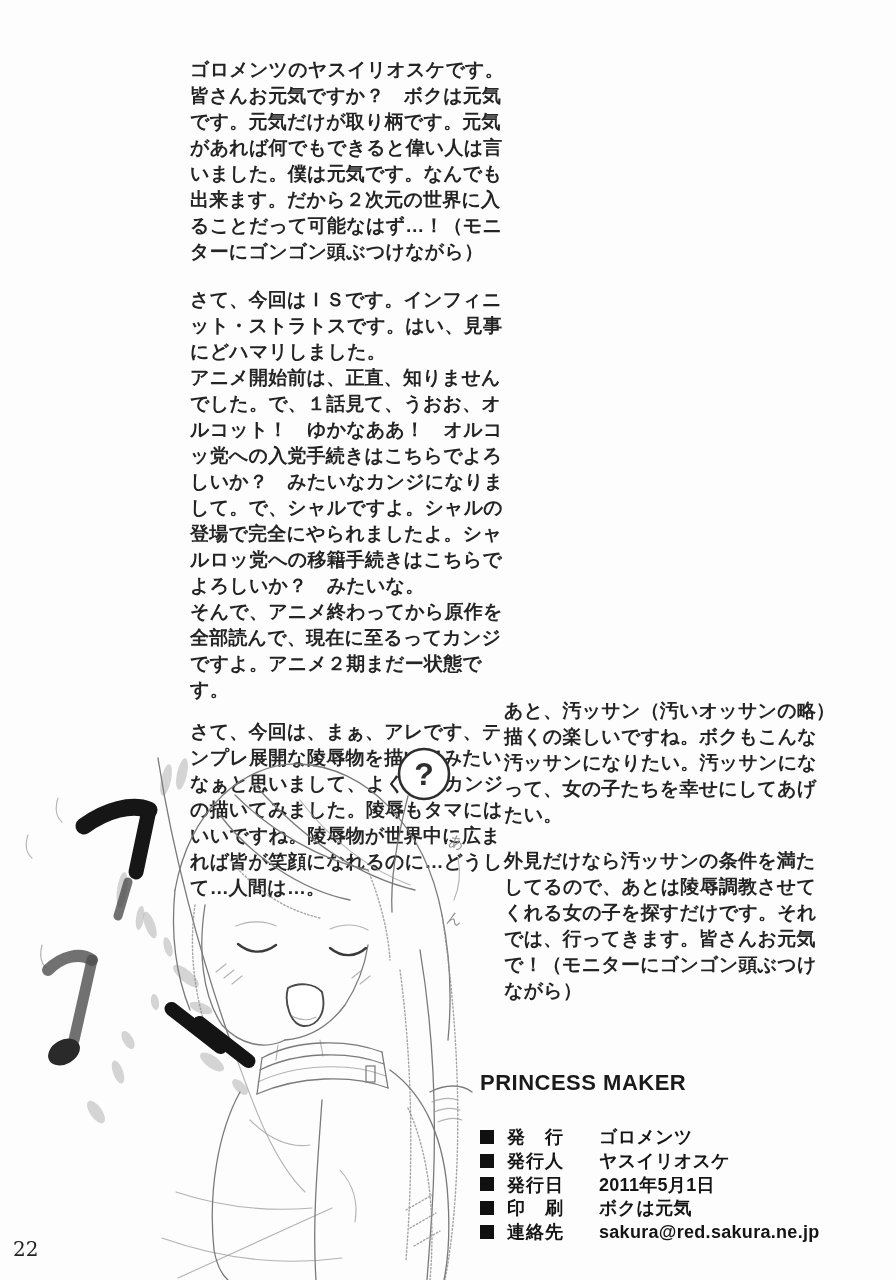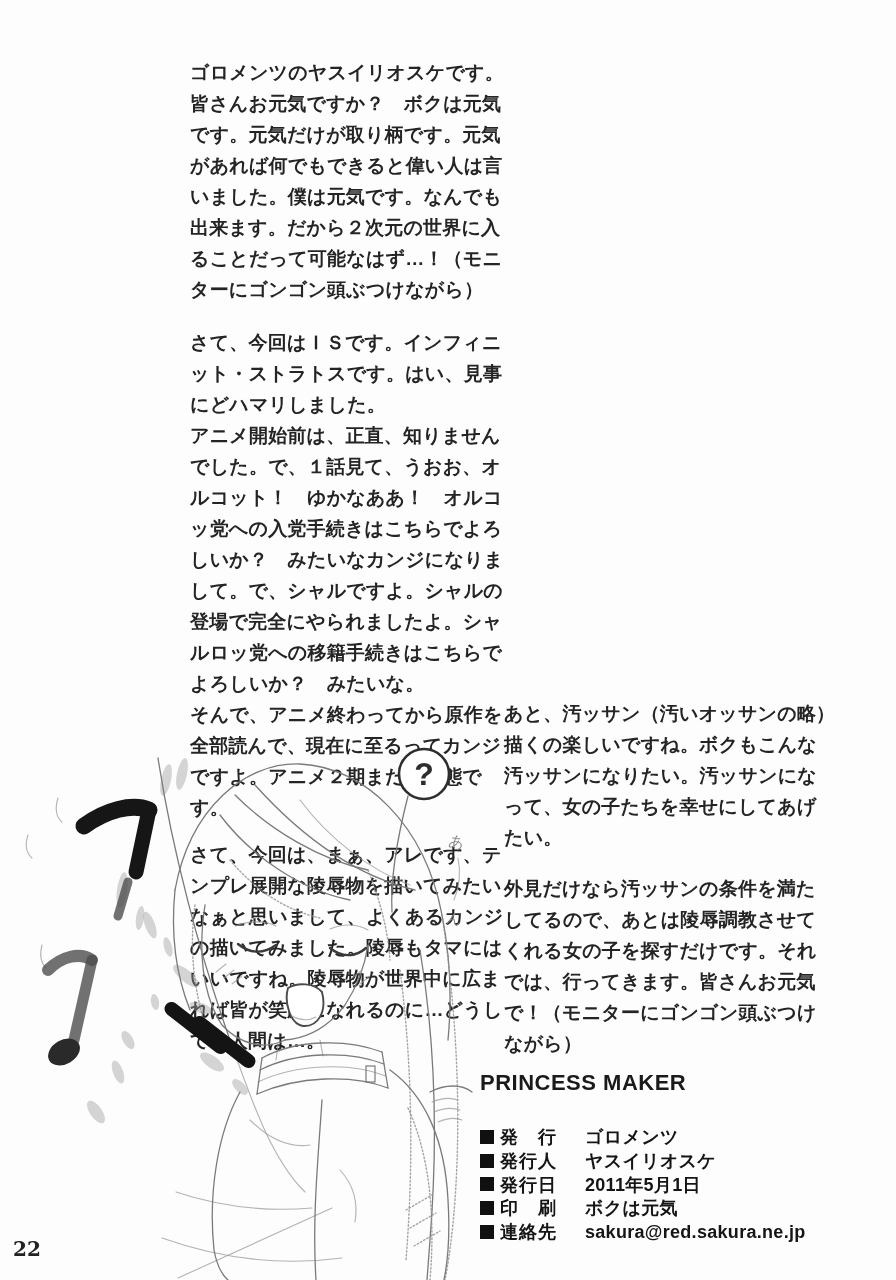--- a/index.html
+++ b/index.html
@@ -13,48 +13,48 @@
     color:#1d1d1d;
   }
   
   .col-main {
     position:absolute; left:190px; top:57px; width:316px;
   }
   .col-right {
     position:absolute; left:504px; top:698px; width:336px;
   }
   .jp-para {
-    font-size:19px; line-height:31px; font-weight:600;
+    font-size:19px; line-height:26px; font-weight:600;
     white-space:pre-line; letter-spacing:0.2px; color:#242424;
   }
   .col-main .jp-para + .jp-para { margin-top:22px; }
   .col-main .jp-para:nth-child(3) { margin-top:16px; }
   .col-right .jp-para + .jp-para { margin-top:20px; }
 
   
   .colophon { position:absolute; left:480px; top:1070px; width:400px; }
   .colophon-title {
     font-size:22px; font-weight:800; letter-spacing:0.5px; color:#1a1a1a;
   }
   .colophon-rows { margin-top:29px; }
   .colophon-row {
     display:flex; align-items:center; height:23.8px;
-    font-size:18px; font-weight:700; color:#151515;
+    font-size:18px; font-weight:700; color:#151515;gap:7px;
   }
   .bullet-square {
     width:14px; height:14px; background:#101010; margin-right:6px; flex:0 0 auto;
   }
   .row-label { width:85px; letter-spacing:1px; flex:0 0 auto; }
   .row-value { letter-spacing:0.3px; }
 
   
   .page-number {
     position:absolute; left:13px; top:1237px;
     font-family:"DejaVu Serif","Liberation Serif",serif;
-    font-weight:700; font-size:20px; color:#222;
+    font-weight:400; font-size:20px; color:#222;
   }
 
   
   .illustration { position:absolute; left:0; top:740px; width:490px; height:540px; }
   .illustration svg { display:block; }
   .pencil   { fill:none; stroke:#7a7a7a; stroke-width:1.3; stroke-linecap:round; }
   .pencil-lt{ fill:none; stroke:#9a9a9a; stroke-width:1.1; stroke-linecap:round; opacity:.75; }
   .pencil-dot{ fill:none; stroke:#8f8f8f; stroke-width:1.4; stroke-linecap:round;
                stroke-dasharray:1.5 2.2; opacity:.8; }
   .ink      { fill:none; stroke:#3a3a3a; stroke-width:2.4; stroke-linecap:round; }

